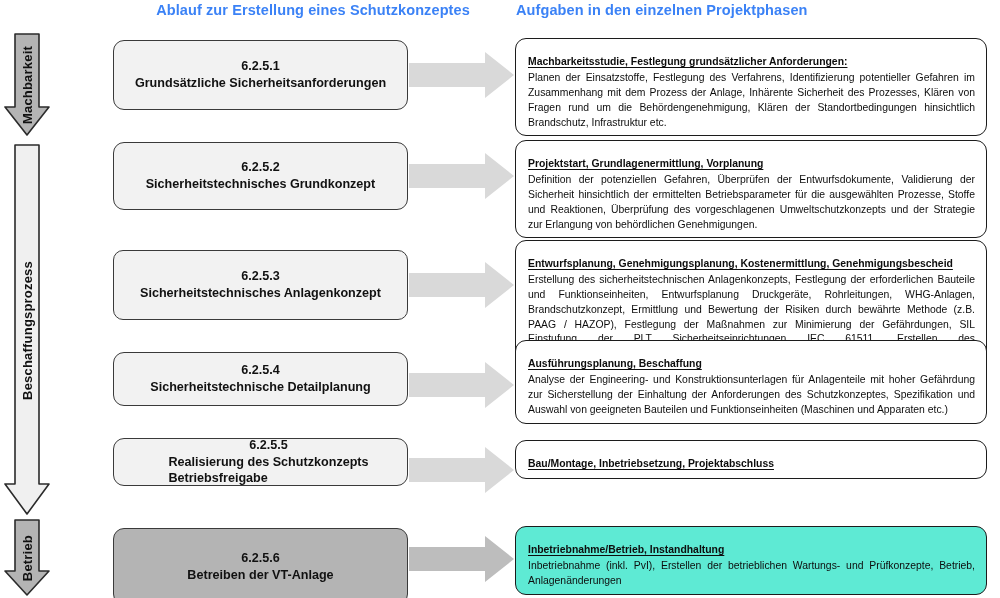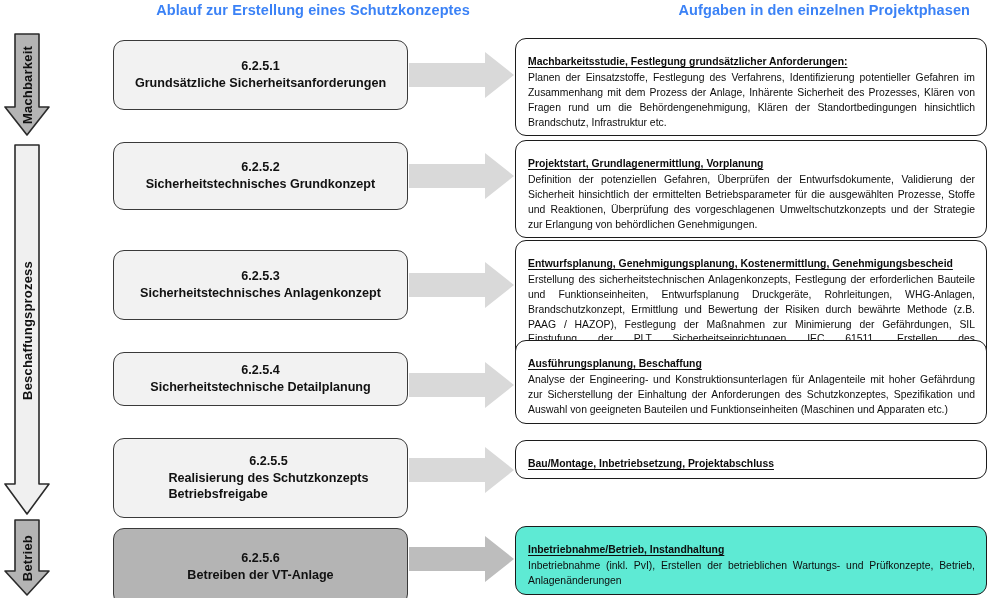--- a/index.html
+++ b/index.html
@@ -19,21 +19,21 @@
   
   .col-header {
     position: absolute;
     font-weight: bold;
     font-size: 14.5px;
     letter-spacing: .1px;
     white-space: nowrap;
     color: #3b82f6;
   }
   #hdr-left  { left: 113px; top: 2px; width: 400px; text-align: center; }
-  #hdr-right { left: 500px; top: 2px; width: 470px; text-align: right; }
+  #hdr-right { left: 516px; top: 2px; width: 470px; text-align: left; }
 
   
   .phase-arrow {
     position: absolute;
     left: 4px;
     width: 46px;
     display: flex;
     align-items: center;
     justify-content: center;
   }
@@ -152,21 +152,21 @@
 <div class="block-arrow" style="top:153px;">
   <svg width="106" height="46" viewBox="0 0 106 46">
     <polygon points="0,11 76,11 76,0 105,23 76,46 76,35 0,35" fill="#d9d9d9"></polygon>
   </svg>
 </div>
 <div class="task-box" style="top:140px;">
   <span class="task-head">Projektstart, Grundlagenermittlung, Vorplanung</span>
   <span class="task-body">Definition der potenziellen Gefahren,  Überprüfen der Entwurfsdokumente, Validierung der Sicherheit hinsichtlich der ermittelten Betriebsparameter für die ausgewählten Prozesse, Stoffe und Reaktionen, Überprüfung des vorgeschlagenen Umweltschutzkonzepts und der Strategie zur Erlangung von behördlichen Genehmigungen.</span>
 </div>
 
-<div class="step-box" style="top:250px; height:70px;">
+<div class="step-box" style="top:250px; height:70px;border-radius:10px;">
   <span class="step-id">6.2.5.3</span>
   <span class="step-title">Sicherheitstechnisches Anlagenkonzept</span>
 </div>
 <div class="block-arrow" style="top:262px;">
   <svg width="106" height="46" viewBox="0 0 106 46">
     <polygon points="0,11 76,11 76,0 105,23 76,46 76,35 0,35" fill="#d9d9d9"></polygon>
   </svg>
 </div>
 <div class="task-box" style="top:240px;">
   <span class="task-head">Entwurfsplanung, Genehmigungsplanung, Kostenermittlung, Genehmigungsbescheid</span>
@@ -180,21 +180,21 @@
 <div class="block-arrow" style="top:362px;">
   <svg width="106" height="46" viewBox="0 0 106 46">
     <polygon points="0,11 76,11 76,0 105,23 76,46 76,35 0,35" fill="#d9d9d9"></polygon>
   </svg>
 </div>
 <div class="task-box" style="top:340px;">
   <span class="task-head">Ausführungsplanung, Beschaffung</span>
   <span class="task-body">Analyse der Engineering- und Konstruktionsunterlagen für Anlagenteile mit hoher Gefährdung zur Sicherstellung der Einhaltung der Anforderungen des Schutzkonzeptes, Spezifikation und Auswahl von geeigneten Bauteilen und Funktionseinheiten (Maschinen und Apparaten etc.)</span>
 </div>
 
-<div class="step-box" style="top:438px; height:80px; white-space:pre-line;padding-left:24px;">
+<div class="step-box" style="top:438px; height:48px; white-space:pre-line;padding-left:24px;">
   <span class="step-id">6.2.5.5</span>
   <span class="step-title">Realisierung des Schutzkonzepts
 Betriebsfreigabe</span>
 </div>
 <div class="block-arrow" style="top:447px;">
   <svg width="106" height="46" viewBox="0 0 106 46">
     <polygon points="0,11 76,11 76,0 105,23 76,46 76,35 0,35" fill="#d9d9d9"></polygon>
   </svg>
 </div>
 <div class="task-box" style="top:440px;">

